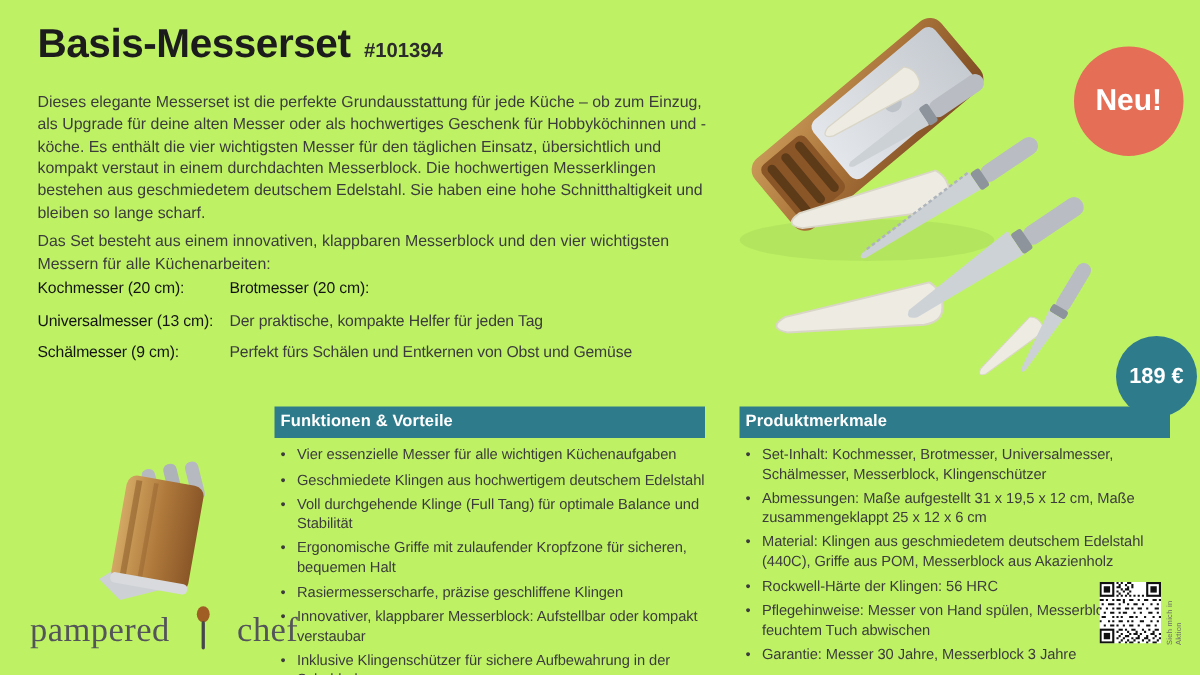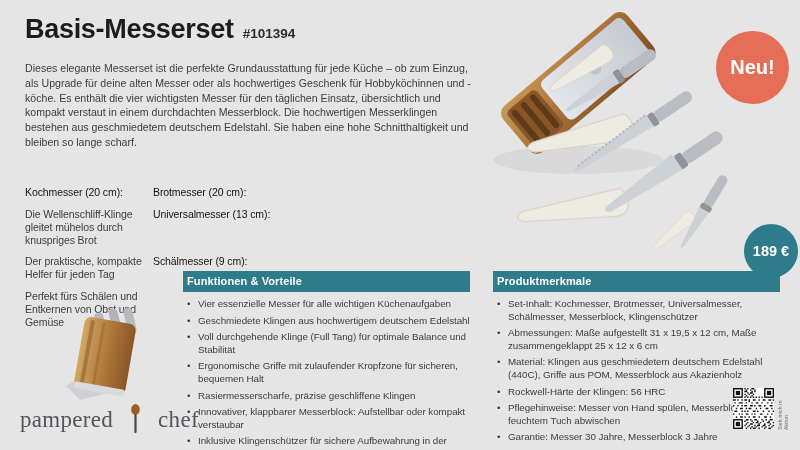--- a/index.html
+++ b/index.html
@@ -1,18 +1,18 @@
 <!DOCTYPE html>
 <html><head>
 <meta charset="utf-8">
 <style>
   * { margin:0; padding:0; box-sizing:border-box; }
   body { background:#fff; }
   #canvas {
-    position:relative; width:800px; height:450px; background:#e5e5e5;
+    position:relative; width:800px; height:450px; background:#bef264;
     font-family:"Liberation Sans", sans-serif; overflow:hidden; color:#3c3c3c;
   }
   .title-row { position:absolute; left:25px; top:14px; display:flex; align-items:baseline; gap:9px; }
   .page-title { font-size:27px; font-weight:700; color:#1c1c1c; letter-spacing:-0.3px; }
   .page-sku { font-size:13.5px; font-weight:700; color:#2b2b2b; }
 
   .intro-p1 { position:absolute; left:25px; top:61px; width:452px; font-size:10.6px; line-height:14.8px; }
   .intro-p2 { position:absolute; left:25px; top:154px; width:452px; font-size:10.6px; line-height:14.8px; }
 
   .knife-table {
@@ -60,25 +60,25 @@
 <body>
 
 <div id="canvas">
 
   <div class="title-row">
     <span class="page-title">Basis-Messerset</span>
     <span class="page-sku">#101394</span>
   </div>
 
   <p class="intro-p1">Dieses elegante Messerset ist die perfekte Grundausstattung für jede Küche – ob zum Einzug, als Upgrade für deine alten Messer oder als hochwertiges Geschenk für Hobbyköchinnen und -köche. Es enthält die vier wichtigsten Messer für den täglichen Einsatz, übersichtlich und kompakt verstaut in einem durchdachten Messerblock. Die hochwertigen Messerklingen bestehen aus geschmiedetem deutschem Edelstahl. Sie haben eine hohe Schnitthaltigkeit und bleiben so lange scharf.</p>
+  <p class="intro-p2">Das Set besteht aus einem innovativen, klappbaren Messerblock und den vier wichtigsten Messern für alle Küchenarbeiten:</p>
 
   <div class="knife-table">
     <span class="knife-label">Kochmesser (20 cm):</span>
     <span class="knife-label">Brotmesser (20 cm):</span>
-    <span class="knife-desc">Die Wellenschliff-Klinge gleitet mühelos durch knuspriges Brot</span>
     <span class="knife-label">Universalmesser (13 cm):</span>
     <span class="knife-desc">Der praktische, kompakte Helfer für jeden Tag</span>
     <span class="knife-label">Schälmesser (9 cm):</span>
     <span class="knife-desc">Perfekt fürs Schälen und Entkernen von Obst und Gemüse</span>
   </div>
 
   <div class="section features">
     <div class="section-header" style="background:#2e7c8b;">Funktionen &amp; Vorteile</div>
     <div class="bullets">
       <div class="bullet">Vier essenzielle Messer für alle wichtigen Küchenaufgaben</div>

